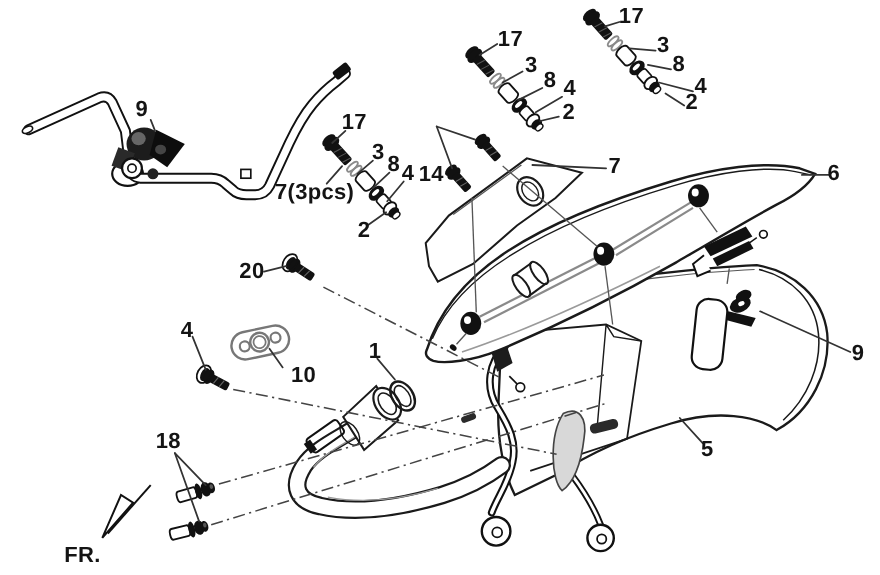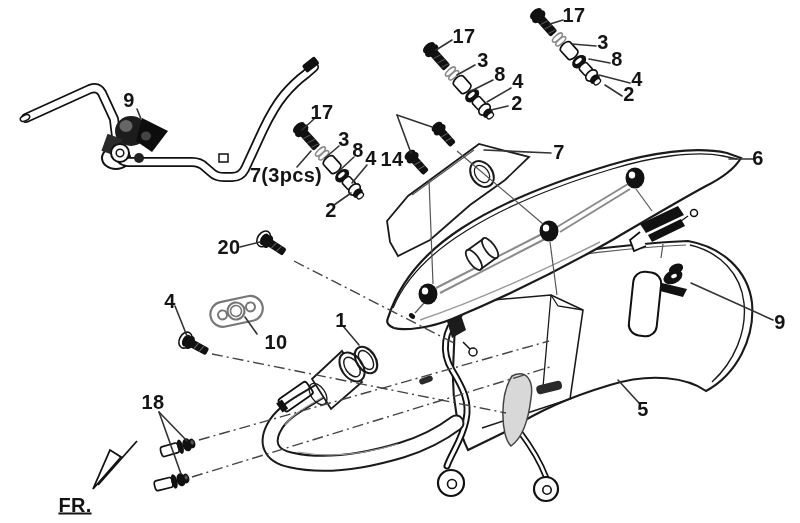--- a/index.html
+++ b/index.html
@@ -283,15 +283,15 @@
       <span class="callout" style="left: 629px; top: 94px;">2</span>
       <span class="callout" style="left: 559px; top: 152px;">7</span>
       <span class="callout" style="left: 758px; top: 158px;">6</span>
       <span class="callout" style="left: 229px; top: 247px;">20</span>
       <span class="callout" style="left: 170px; top: 301px;">4</span>
       <span class="callout" style="left: 276px; top: 342px;">10</span>
       <span class="callout" style="left: 341px; top: 320px;">1</span>
       <span class="callout" style="left: 153px; top: 402px;">18</span>
       <span class="callout" style="left: 643px; top: 409px;">5</span>
       <span class="callout" style="left: 780px; top: 322px;">9</span>
-      <span class="callout" style="left: 75px; top: 505px; text-decoration: underline;">FR.</span>
+      <span class="callout" style="left: 75px; top: 505px;">FR.</span>
     </div>
 </div>
 
 </body></html>

